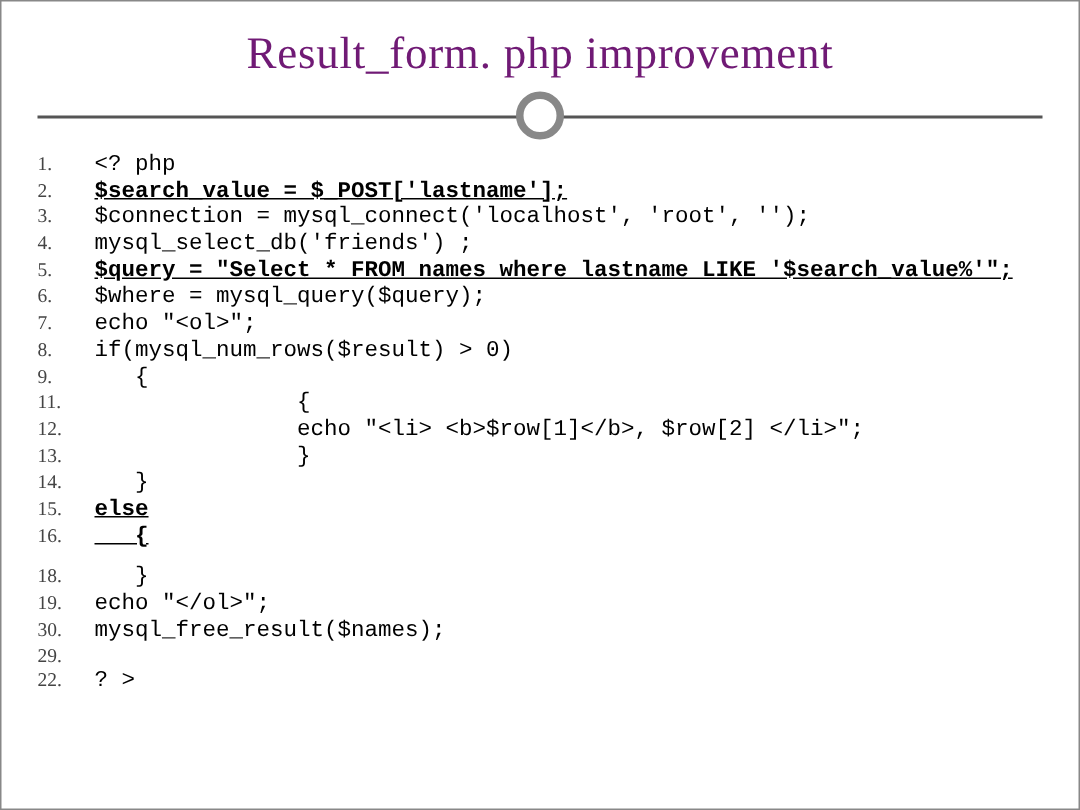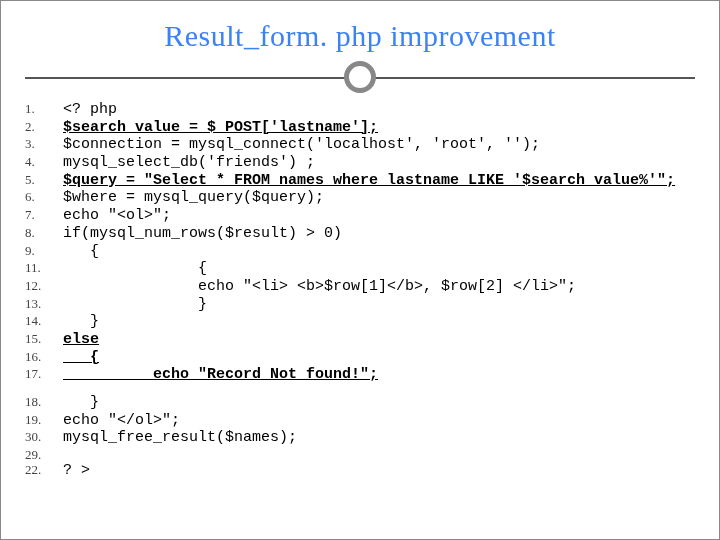--- a/index.html
+++ b/index.html
@@ -15,21 +15,21 @@
     position: relative;
     width: 720px;
     height: 540px;
     border: 1px solid #888;
     box-sizing: border-box;
     padding: 14px 24px 10px 24px;
   }
   .title {
     text-align: center;
     font-size: 30px;
-    color: #3b82f6;
+    color: #701a75;
     font-weight: normal;
     margin: 4px 0 6px 0;
     letter-spacing: 0.5px;
   }
   .divider-wrap {
     position: relative;
     height: 36px;
     margin-bottom: 6px;
   }
   .divider-line {
@@ -146,24 +146,20 @@
           <span class="ct">   }</span>
         </div>
         <div class="code-line">
           <span class="ln">15.</span>
           <span class="ct bold">else</span>
         </div>
         <div class="code-line">
           <span class="ln">16.</span>
           <span class="ct bold">   {</span>
         </div>
-        <div class="code-line">
-          <span class="ln">17.</span>
-          <span class="ct bold">          echo "Record Not found!";</span>
-        </div>
       </div>
     <div class="code-block" id="block2">
         <div class="code-line">
           <span class="ln">18.</span>
           <span class="ct">   }</span>
         </div>
         <div class="code-line">
           <span class="ln">19.</span>
           <span class="ct">echo "&lt;/ol&gt;";</span>
         </div>

